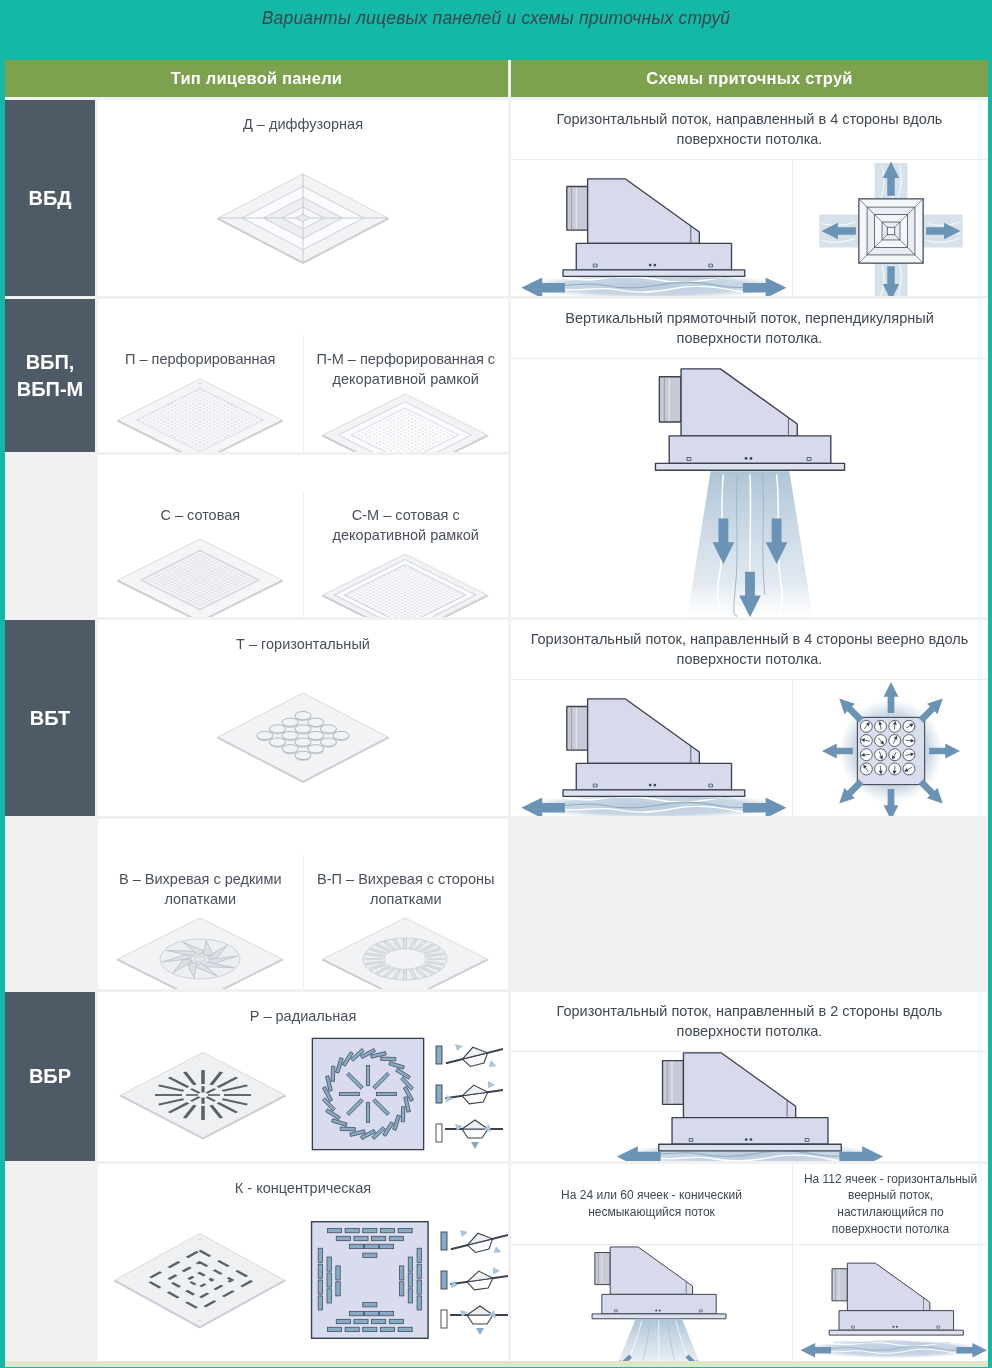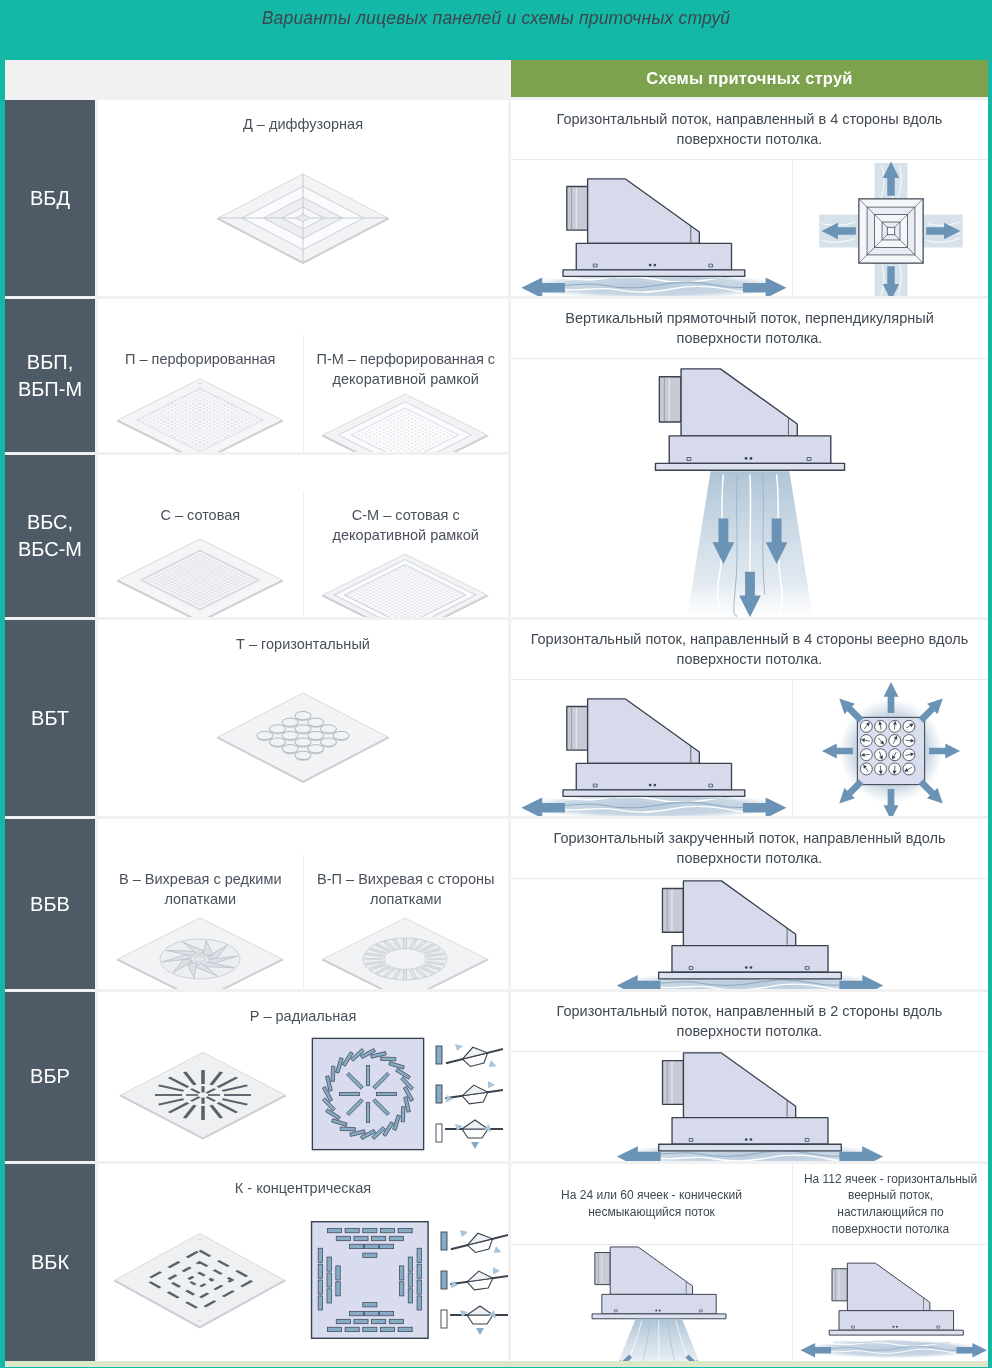--- a/index.html
+++ b/index.html
@@ -6,21 +6,21 @@
   .page{position:relative;width:992px;height:1368px;background:#14b8a6;
         font-family:"Liberation Sans",sans-serif;overflow:hidden;}
   .title{position:absolute;top:8px;left:0;width:100%;text-align:center;
          font-style:italic;font-weight:500;font-size:17.5px;color:#3d464f;letter-spacing:.2px;}
   .tbl{position:absolute;left:5px;top:60px;width:983px;display:grid;
        grid-template-columns:90px 410px 477px;
        grid-template-rows:37px 196px 153px 162px 196px 170px 169px 197px;
        gap:3px;background:#f1f1f1;}
   .hdr{background:#7CA24E;color:#fff;font-weight:bold;font-size:16.5px;
        display:flex;align-items:center;justify-content:center;letter-spacing:.2px;}
-  .code{background:#4E5B66;color:#fff;font-weight:normal;font-size:20px;line-height:1.35;
+  .code{background:#4E5B66;color:#fff;font-weight:bold;font-size:20px;line-height:1.35;
         display:flex;align-items:center;justify-content:center;text-align:center;padding:0 8px;}
   .pcell{background:#fff;display:flex;flex-direction:column;align-items:center;overflow:hidden;}
   .prow{flex-direction:row;align-items:stretch;}
   .half{flex:1;display:flex;flex-direction:column;align-items:center;overflow:hidden;margin-top:36px;}
   .half + .half{border-left:1px solid #efefef;}
   .plabel{font-size:14.5px;color:#48515b;text-align:center;line-height:1.35;padding:15px 12px 0;}
   .pimg{flex:1;display:flex;align-items:center;justify-content:center;width:100%;}
   .scell{background:#fff;display:flex;flex-direction:column;overflow:hidden;}
   .scap{font-size:14.5px;color:#3f4953;text-align:center;line-height:1.4;
         padding:9px 18px;border-bottom:1px solid #ececec;}
@@ -137,20 +137,21 @@
       </g>
   </defs>
 </svg>
 
 <div class="page">
 
   <div class="title">Варианты лицевых панелей и схемы приточных струй</div>
 
   <div class="tbl">
 
+    <div class="hdr" style="grid-area:1/1/2/3">Тип лицевой панели</div>
     <div class="hdr" style="grid-area:1/3/2/4">Схемы приточных струй</div>
 
     <div class="code" style="grid-area:2/1">ВБД</div>
     <div class="pcell" style="grid-area:2/2">
       <div class="plabel">Д – диффузорная</div>
       <div class="pimg">
         <svg width="250" height="150" viewBox="0 0 250 150">
           <g transform="translate(125,78) scale(1,0.52) rotate(45)">
             <path d="M-60,60 L60,60 L60,-60" fill="none" stroke="#c6cacf" stroke-width="5"></path>
             <rect x="-60" y="-60" width="120" height="120" fill="#f2f3f5" stroke="#d4d7db" stroke-width="1"></rect>
@@ -242,21 +243,20 @@
           <g transform="translate(58,10)">
               <use href="#plenum"></use>
             </g>
           <g transform="translate(150,114)">
               <use href="#flowV"></use>
             </g>
         </svg>
       </div>
     </div>
 
-    <div class="code" style="grid-area:4/1">ВБС, ВБС-М</div>
     <div class="pcell prow" style="grid-area:4/2">
       <div class="half">
         <div class="plabel">С – сотовая</div>
         <div class="pimg">
           <svg width="185" height="110" viewBox="0 0 185 110">
             <g transform="translate(92,54) scale(1,0.5) rotate(45)">
               <path d="M-58,58 L58,58 L58,-58" fill="none" stroke="#c6cacf" stroke-width="5"></path>
               <rect x="-58" y="-58" width="116" height="116" fill="#f4f5f7" stroke="#d4d7db"></rect>
               <rect x="-42" y="-42" width="84" height="84" fill="url(#patGrid)" stroke="#c9ccd2"></rect>
             </g>
@@ -365,21 +365,20 @@
             <use href="#arrow" transform="translate(151,95) scale(0.9)"></use>
             <use href="#arrow" transform="translate(140,54) rotate(-45) scale(0.9)"></use>
             <use href="#arrow" transform="translate(60,54) rotate(-135) scale(0.9)"></use>
             <use href="#arrow" transform="translate(140,136) rotate(45) scale(0.9)"></use>
             <use href="#arrow" transform="translate(60,136) rotate(135) scale(0.9)"></use>
           </svg>
         </div>
       </div>
     </div>
 
-    <div class="code" style="grid-area:6/1">ВБВ</div>
     <div class="pcell prow" style="grid-area:6/2">
       <div class="half">
         <div class="plabel">В – Вихревая с редкими лопатками</div>
         <div class="pimg">
           <svg width="185" height="104" viewBox="0 0 185 104">
             <g transform="translate(92,50) scale(1,0.5) rotate(45)">
               <path d="M-58,58 L58,58 L58,-58" fill="none" stroke="#c6cacf" stroke-width="5"></path>
               <rect x="-58" y="-58" width="116" height="116" fill="#f2f3f5" stroke="#d4d7db"></rect>
               <circle r="40" fill="#eceef1" stroke="#c8ccd2"></circle>
               <g fill="#dcdfe5" stroke="#b2b7bf" stroke-width="0.8">
@@ -498,33 +497,20 @@
                 <g transform="rotate(345)">
                     <rect x="-1.6" y="-40" width="3.2" height="17"></rect>
                   </g>
               </g>
               <circle r="21" fill="#f1f2f5" stroke="#c8ccd2"></circle>
             </g>
           </svg>
         </div>
       </div>
     </div>
-    <div class="scell" style="grid-area:6/3">
-      <div class="scap">Горизонтальный закрученный поток, направленный вдоль поверхности потолка.</div>
-      <div class="sdiag">
-        <svg width="340" height="118" viewBox="0 0 340 124">
-          <g transform="translate(170,108)">
-              <use href="#flowH"></use>
-            </g>
-          <g transform="translate(78,2)">
-              <use href="#plenum"></use>
-            </g>
-        </svg>
-      </div>
-    </div>
 
     <div class="code" style="grid-area:7/1">ВБР</div>
     <div class="pcell" style="grid-area:7/2">
       <div class="plabel">Р – радиальная</div>
       <div class="combo">
         <svg width="200" height="126" viewBox="0 0 200 126">
           <g transform="translate(100,64) scale(1,0.52) rotate(45)">
             <path d="M-58,58 L58,58 L58,-58" fill="none" stroke="#c6cacf" stroke-width="5"></path>
             <rect x="-58" y="-58" width="116" height="116" fill="#eff0f2" stroke="#d4d7db"></rect>
             <g fill="#59616b">
@@ -738,21 +724,20 @@
           <g transform="translate(170,106)">
               <use href="#flowH"></use>
             </g>
           <g transform="translate(78,1)">
               <use href="#plenum"></use>
             </g>
         </svg>
       </div>
     </div>
 
-    <div class="code" style="grid-area:8/1">ВБК</div>
     <div class="pcell" style="grid-area:8/2">
       <div class="plabel">К - концентрическая</div>
       <div class="combo">
         <svg width="205" height="140" viewBox="0 0 205 140">
           <g transform="translate(102,70) scale(1,0.55) rotate(45)">
             <path d="M-60,60 L60,60 L60,-60" fill="none" stroke="#c6cacf" stroke-width="5"></path>
             <rect x="-60" y="-60" width="120" height="120" fill="#eff0f2" stroke="#d4d7db"></rect>
             <rect x="-38" y="-38" width="76" height="76" fill="none" stroke="#59616b" stroke-width="3.5" stroke-dasharray="15 11"></rect>
             <rect x="-23" y="-23" width="46" height="46" fill="none" stroke="#59616b" stroke-width="3.5" stroke-dasharray="11 9"></rect>
             <rect x="-9" y="-9" width="18" height="18" fill="none" stroke="#59616b" stroke-width="3.5" stroke-dasharray="7 7"></rect>

